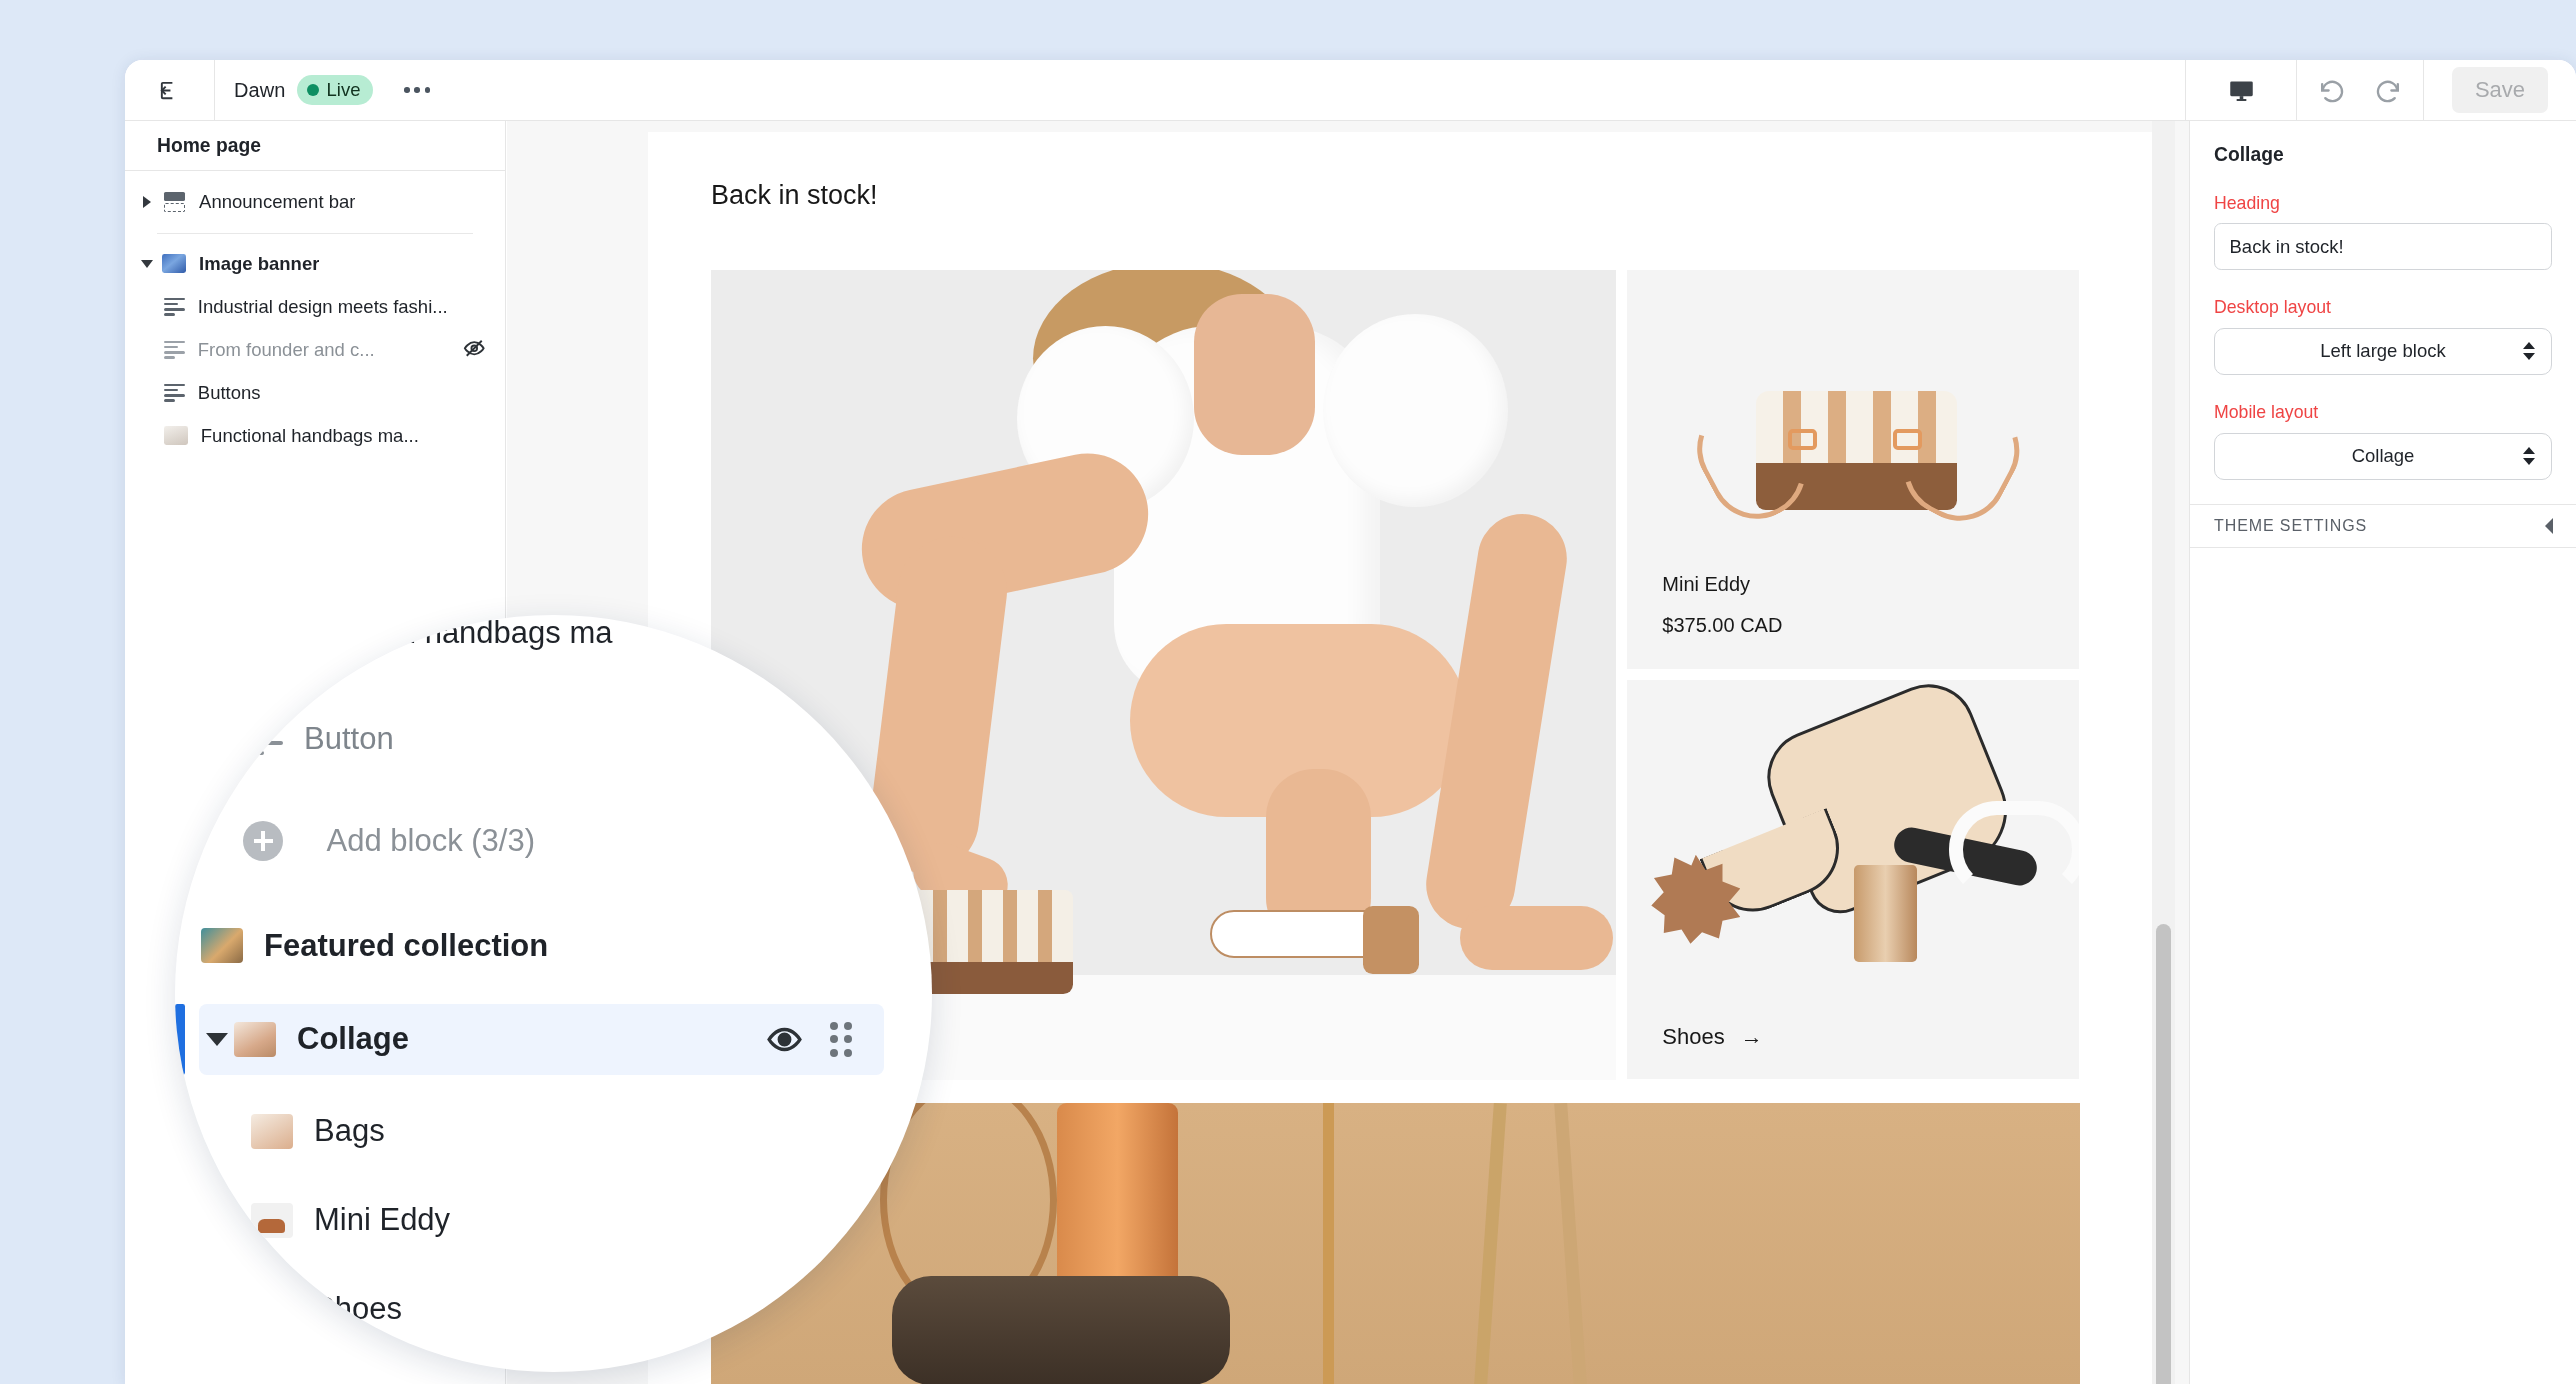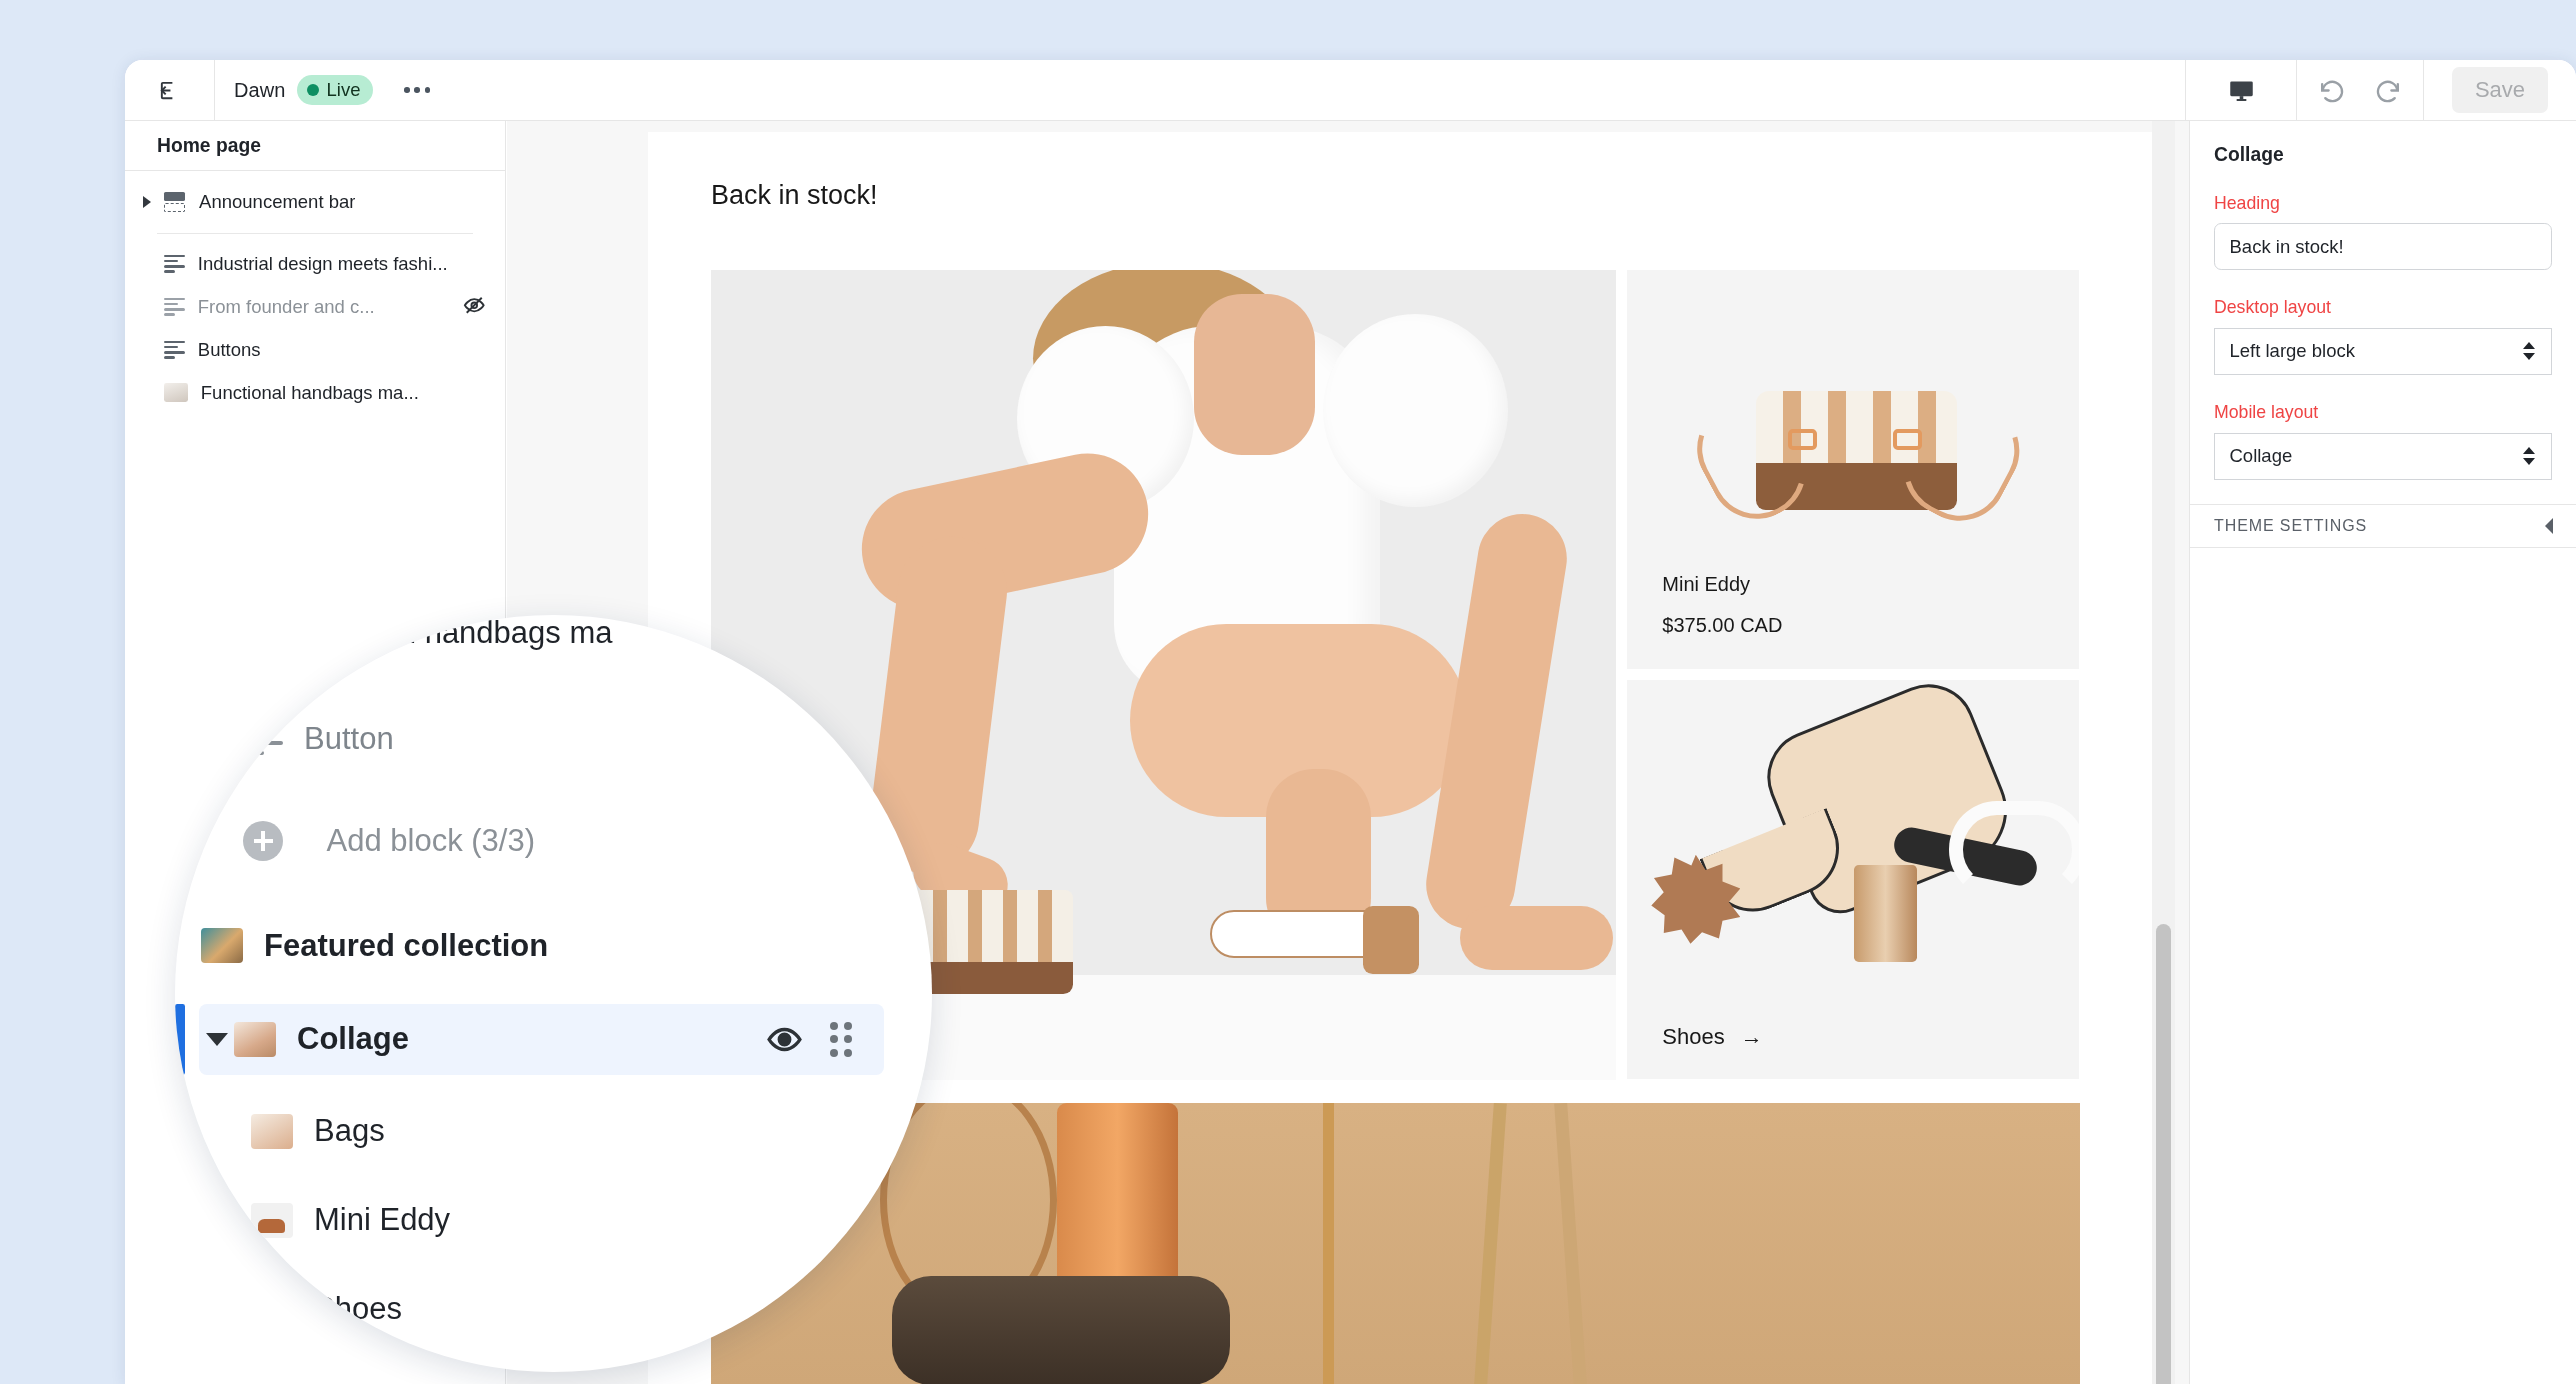--- a/index.html
+++ b/index.html
@@ -116,22 +116,22 @@
 
   
   #settings{position:absolute;right:0;top:61px;width:387px;height:1263px;background:#fff;
             border-left:0.8px solid #e6e6e6;}
   #settings-title{font-size:19.3px;font-weight:bold;color:#1f2329;padding:22.5px 0 0 24px;}
   .field{padding:0 24px;margin-top:27px;}
   .field-label{font-size:17.7px;color:#ef4444;margin-bottom:9.7px;}
   .txtinput{width:100%;height:47px;border:0.8px solid #d2d5d9;border-radius:7.2px;
             background:#fff;font-size:18.5px;color:#1f2329;font-family:inherit;
             padding:0 14.5px;}
-  .selbox{position:relative;width:100%;height:47px;border:0.8px solid #d2d5d9;border-radius:0;
-          background:#fff;display:flex;align-items:center;padding:0 14.5px;cursor:pointer;}
+  .selbox{position:relative;width:100%;height:47px;border:0.8px solid #d2d5d9;border-radius:10px;
+          background:#fff;display:flex;align-items:center;padding:0 14.5px;cursor:pointer;justify-content:center;}
   .selbox .val{font-size:18.5px;color:#1f2329;}
   .selbox .arrows{position:absolute;right:16px;top:50%;transform:translateY(-50%);
                   display:flex;flex-direction:column;gap:4px;}
   .selbox .arrows .up{width:0;height:0;border-left:6.4px solid transparent;border-right:6.4px solid transparent;border-bottom:7.2px solid #1f2329;}
   .selbox .arrows .dn{width:0;height:0;border-left:6.4px solid transparent;border-right:6.4px solid transparent;border-top:7.2px solid #1f2329;}
   #theme-settings{position:absolute;left:0;top:383px;width:387px;height:44px;
                   border-top:0.8px solid #e6e6e6;border-bottom:0.8px solid #e6e6e6;
                   display:flex;align-items:center;padding:0 24px;cursor:pointer;}
   #theme-settings-label{font-size:16px;letter-spacing:0.9px;color:#5a6068;}
   #theme-settings-caret{margin-left:auto;width:0;height:0;
@@ -244,20 +244,27 @@
         <span class="secicon">
             <span class="top"></span>
             <span class="bot"></span>
           </span>
         <span class="lbl">Announcement bar</span>
       </div>
 
 
       <div class="sep"></div>
 
+      <div class="srow bold">
+        <span class="twisty">
+            <span class="tri-d"></span>
+          </span>
+        <span class="thumb" style="background:linear-gradient(140deg,#3f6fbe,#7aa6e0 45%,#2f5aa8);"></span>
+        <span class="lbl">Image banner</span>
+      </div>
 
       <div class="srow block">
         <span class="blkicon">
             <span></span>
             <span></span>
             <span></span>
             <span></span>
           </span>
         <span class="lbl">Industrial design meets fashi...</span>
       </div>

